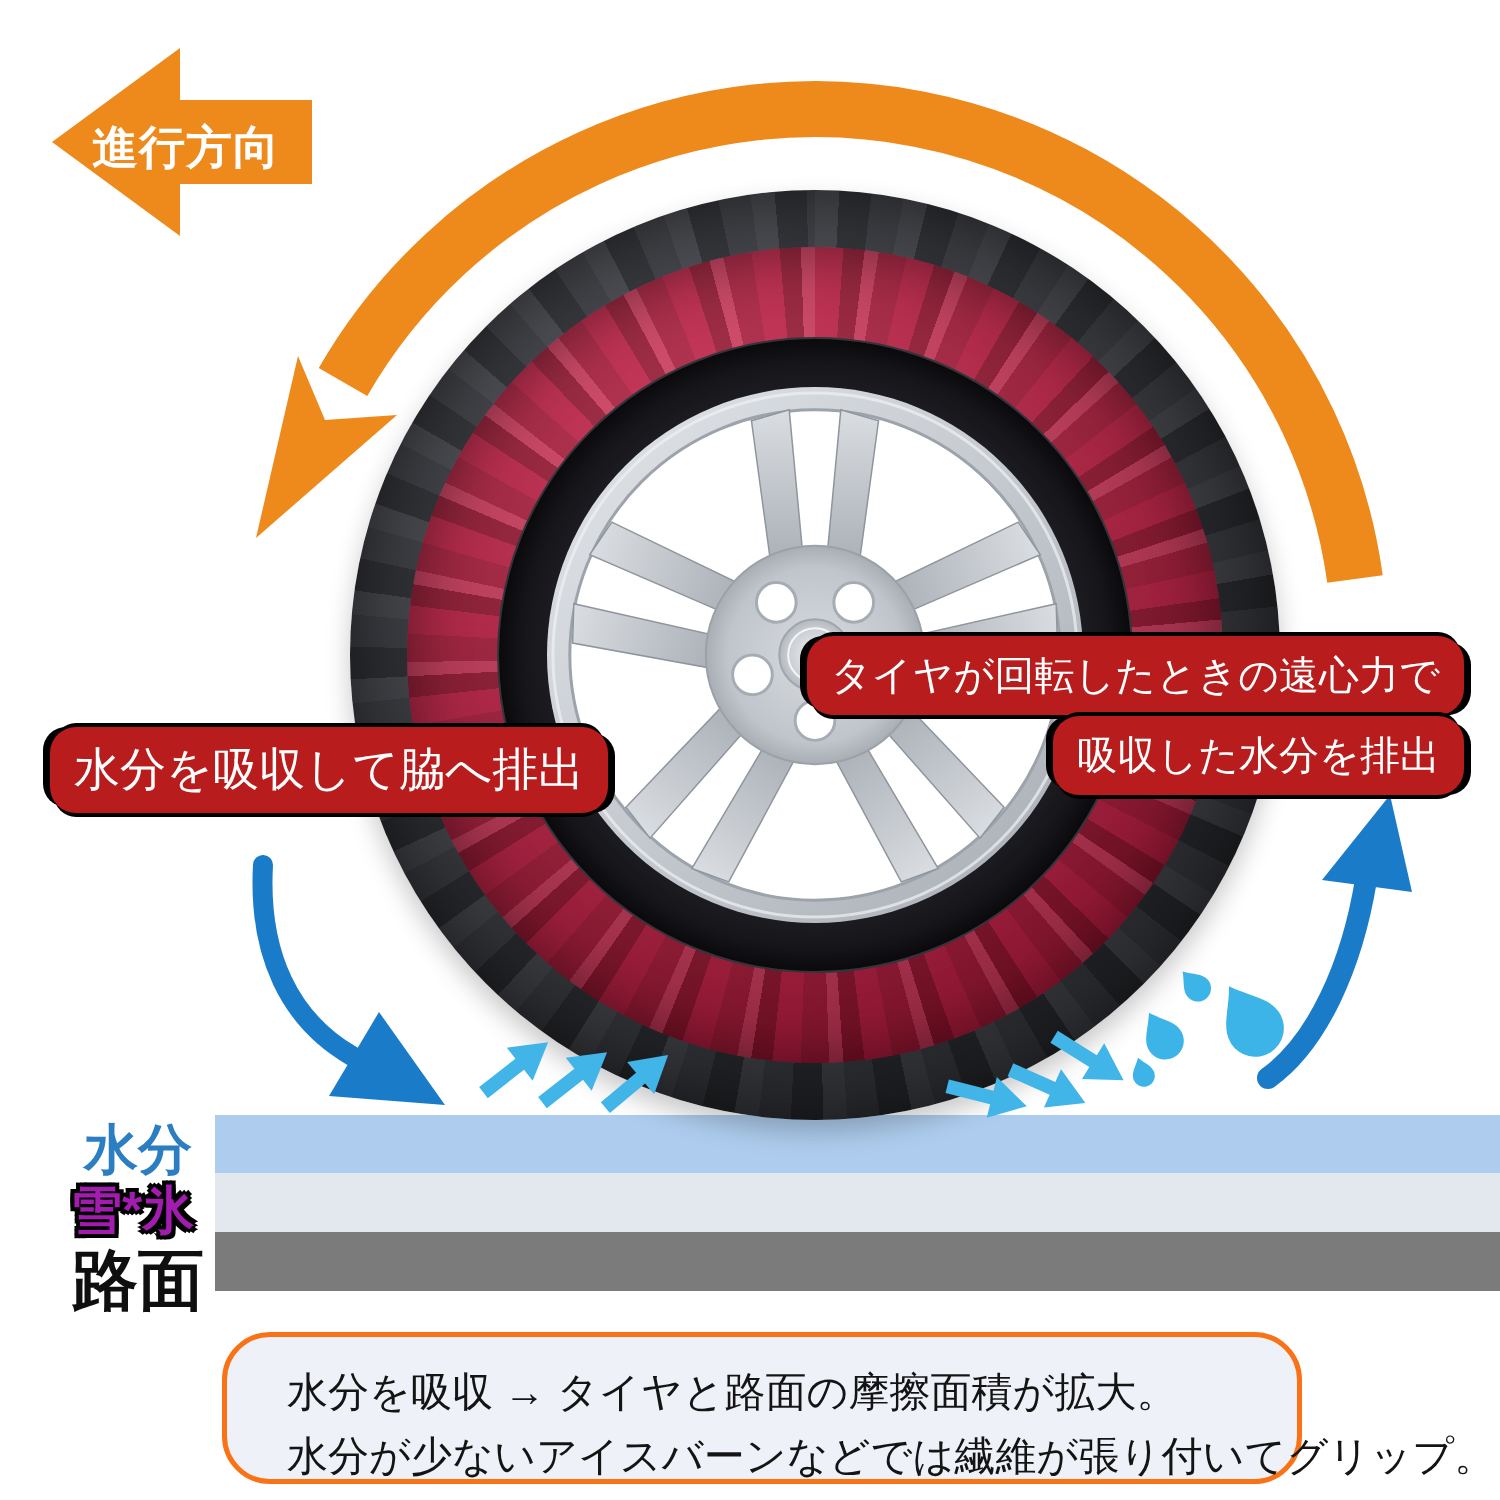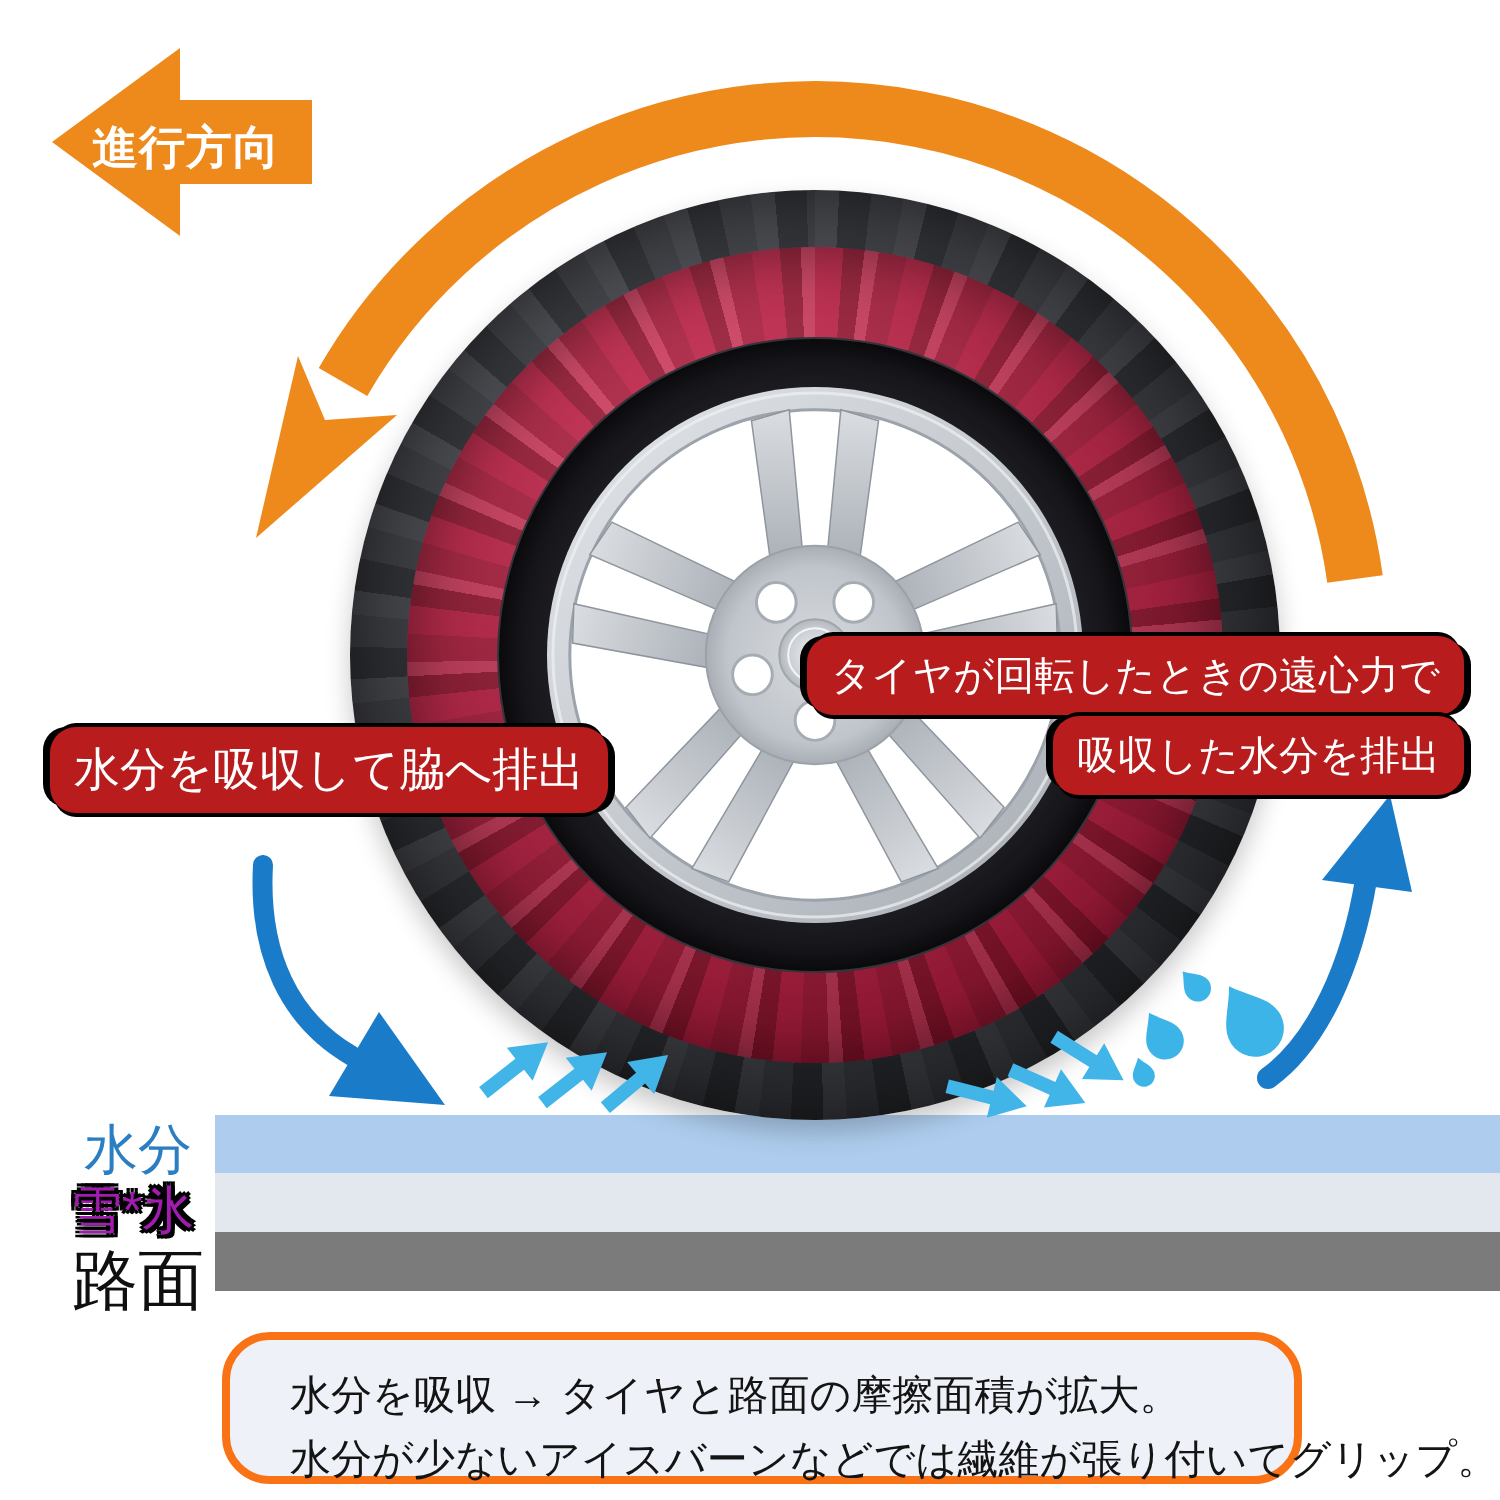--- a/index.html
+++ b/index.html
@@ -43,30 +43,30 @@
   
   .dirtext{
     position:absolute;left:92px;top:117px;width:215px;z-index:6;
     color:#fff;font-size:46px;font-weight:900;text-align:left;letter-spacing:1px;
   }
   
   .band{position:absolute;left:215px;width:1285px;z-index:1;}
   .band.water{top:1115px;height:58px;background:#aecdee;}
   .band.snow{top:1173px;height:59px;background:#e3e8ee;}
   .band.road{top:1232px;height:59px;background:#7b7b7b;}
-  .bandlabel{position:absolute;z-index:6;font-weight:400;white-space:nowrap;text-align:right;}
+  .bandlabel{position:absolute;z-index:6;font-weight:700;white-space:nowrap;text-align:right;}
   .bandlabel.water{left:84px;top:1114px;font-size:54px;color:#2b7ec1;}
   .bandlabel.snow{left:70px;top:1176px;font-size:52px;color:#a21caf;
     text-shadow:-4px -4px 0 #000,4px -4px 0 #000,-4px 4px 0 #000,4px 4px 0 #000,
                 -4px 0 0 #000,4px 0 0 #000,0 -4px 0 #000,0 4px 0 #000;}
   .bandlabel.road{left:72px;top:1236px;font-size:66px;color:#0f0f0f;}
   
   .infobox{
     position:absolute;left:222px;top:1332px;width:1080px;height:152px;z-index:6;
-    background:#eef2f8;border:8px solid #f97316;border-radius:48px;box-sizing:border-box;
+    background:#eef2f8;border:5px solid #f97316;border-radius:48px;box-sizing:border-box;
     padding:24px 0 0 60px;color:#141414;font-size:41px;line-height:1.55;font-weight:500;
     white-space:nowrap;
   }
 </style>
 </head>
 <body>
 
 <svg class="layer" style="z-index:2" viewBox="0 0 1500 1500">
 
   <path d="M 1355 579 A 545 545 0 0 0 343 382" fill="none" stroke="#ee8a1c" stroke-width="56"></path>

